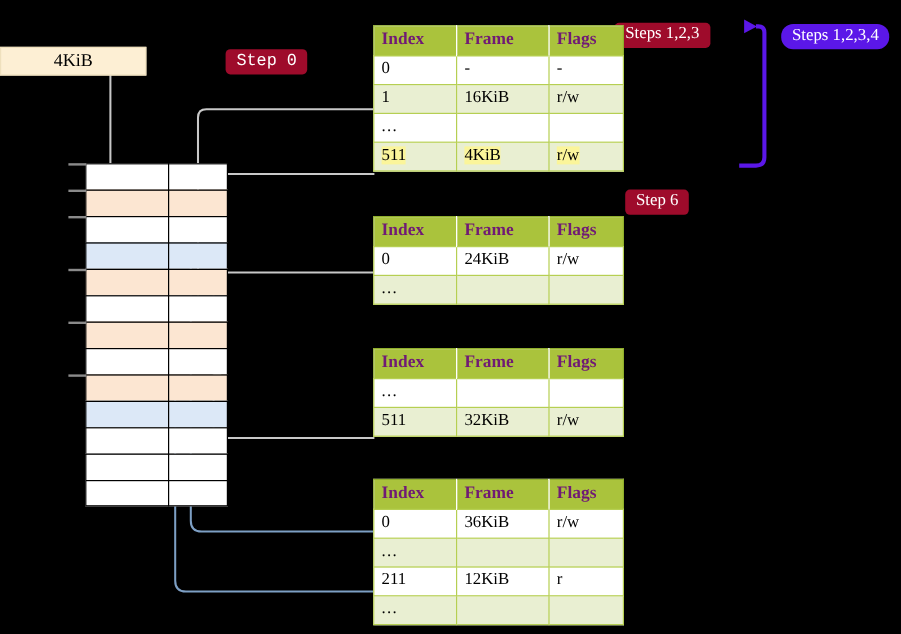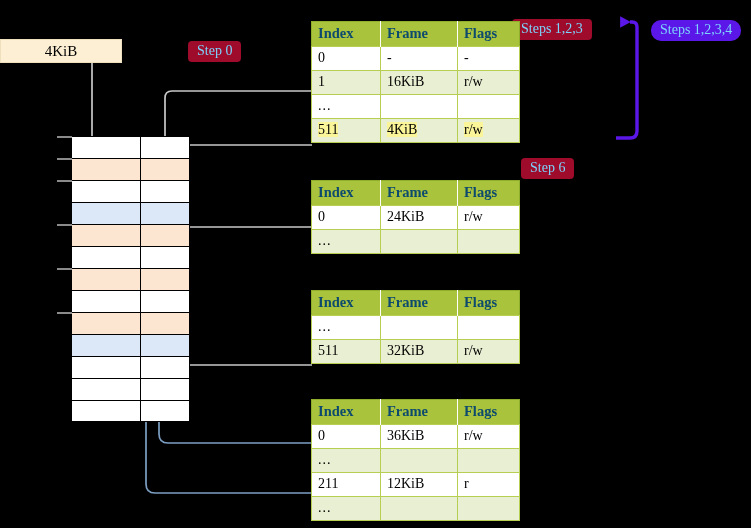--- a/index.html
+++ b/index.html
@@ -20,21 +20,21 @@
     border:1px solid #efe0bd;
     display:flex;align-items:center;justify-content:center;
     font-size:15px;color:#000;
   }
 
   
   .badge{
     position:absolute;
     padding:2px 9px 3px 9px;
     border-radius:4px;
-    color:#7dd3fc;
+    color:#ffffff;
     font-size:14px;
     line-height:16px;
     white-space:nowrap;
   }
   .badge.red{background:#9e0b2b;}
   .badge.blue{background:#5b17e8;}
 
   
   .memcol{position:absolute;}
   .memrow{
@@ -57,21 +57,21 @@
   
   .ptable{
     position:absolute;
     border-collapse:collapse;
     border:1.4px solid #8fae2b;
     font-size:14px;
     background:#ffffff;
   }
   .ptable th{
     background:#aac33c;
-    color:#0c4a6e;
+    color:#701a75;
     font-weight:bold;
     text-align:left;
     padding:3px 6px 4px 6px;
     border-right:1.4px solid #ffffff;
     font-size:14.5px;
     white-space:nowrap;
   }
   .ptable th:last-child{border-right:none;}
   .ptable td{
     padding:3px 6px 4px 6px;
@@ -163,21 +163,21 @@
       <div class="memsplit" style="left: 69px;"></div>
     </div>
 
   <div class="tick" style="left:57px;top:136px;width:15px;"></div>
   <div class="tick" style="left:57px;top:158px;width:15px;"></div>
   <div class="tick" style="left:57px;top:180px;width:15px;"></div>
   <div class="tick" style="left:57px;top:224px;width:15px;"></div>
   <div class="tick" style="left:57px;top:268px;width:15px;"></div>
   <div class="tick" style="left:57px;top:312px;width:15px;"></div>
 
-  <div class="badge red" style="left:188px;top:41px;">
+  <div class="badge red" style="left:188px;top:41px;font-family:Liberation Mono, monospace;">
     <span>Step 0</span>
   </div>
   <div class="badge red" style="left:512px;top:19px;">
     <span>Steps 1,2,3</span>
   </div>
   <div class="badge blue" style="left:651px;top:20px;border-radius:10px;">
     <span>Steps 1,2,3,4</span>
   </div>
   <div class="badge red" style="left:521px;top:158px;">
     <span>Step 6</span>

